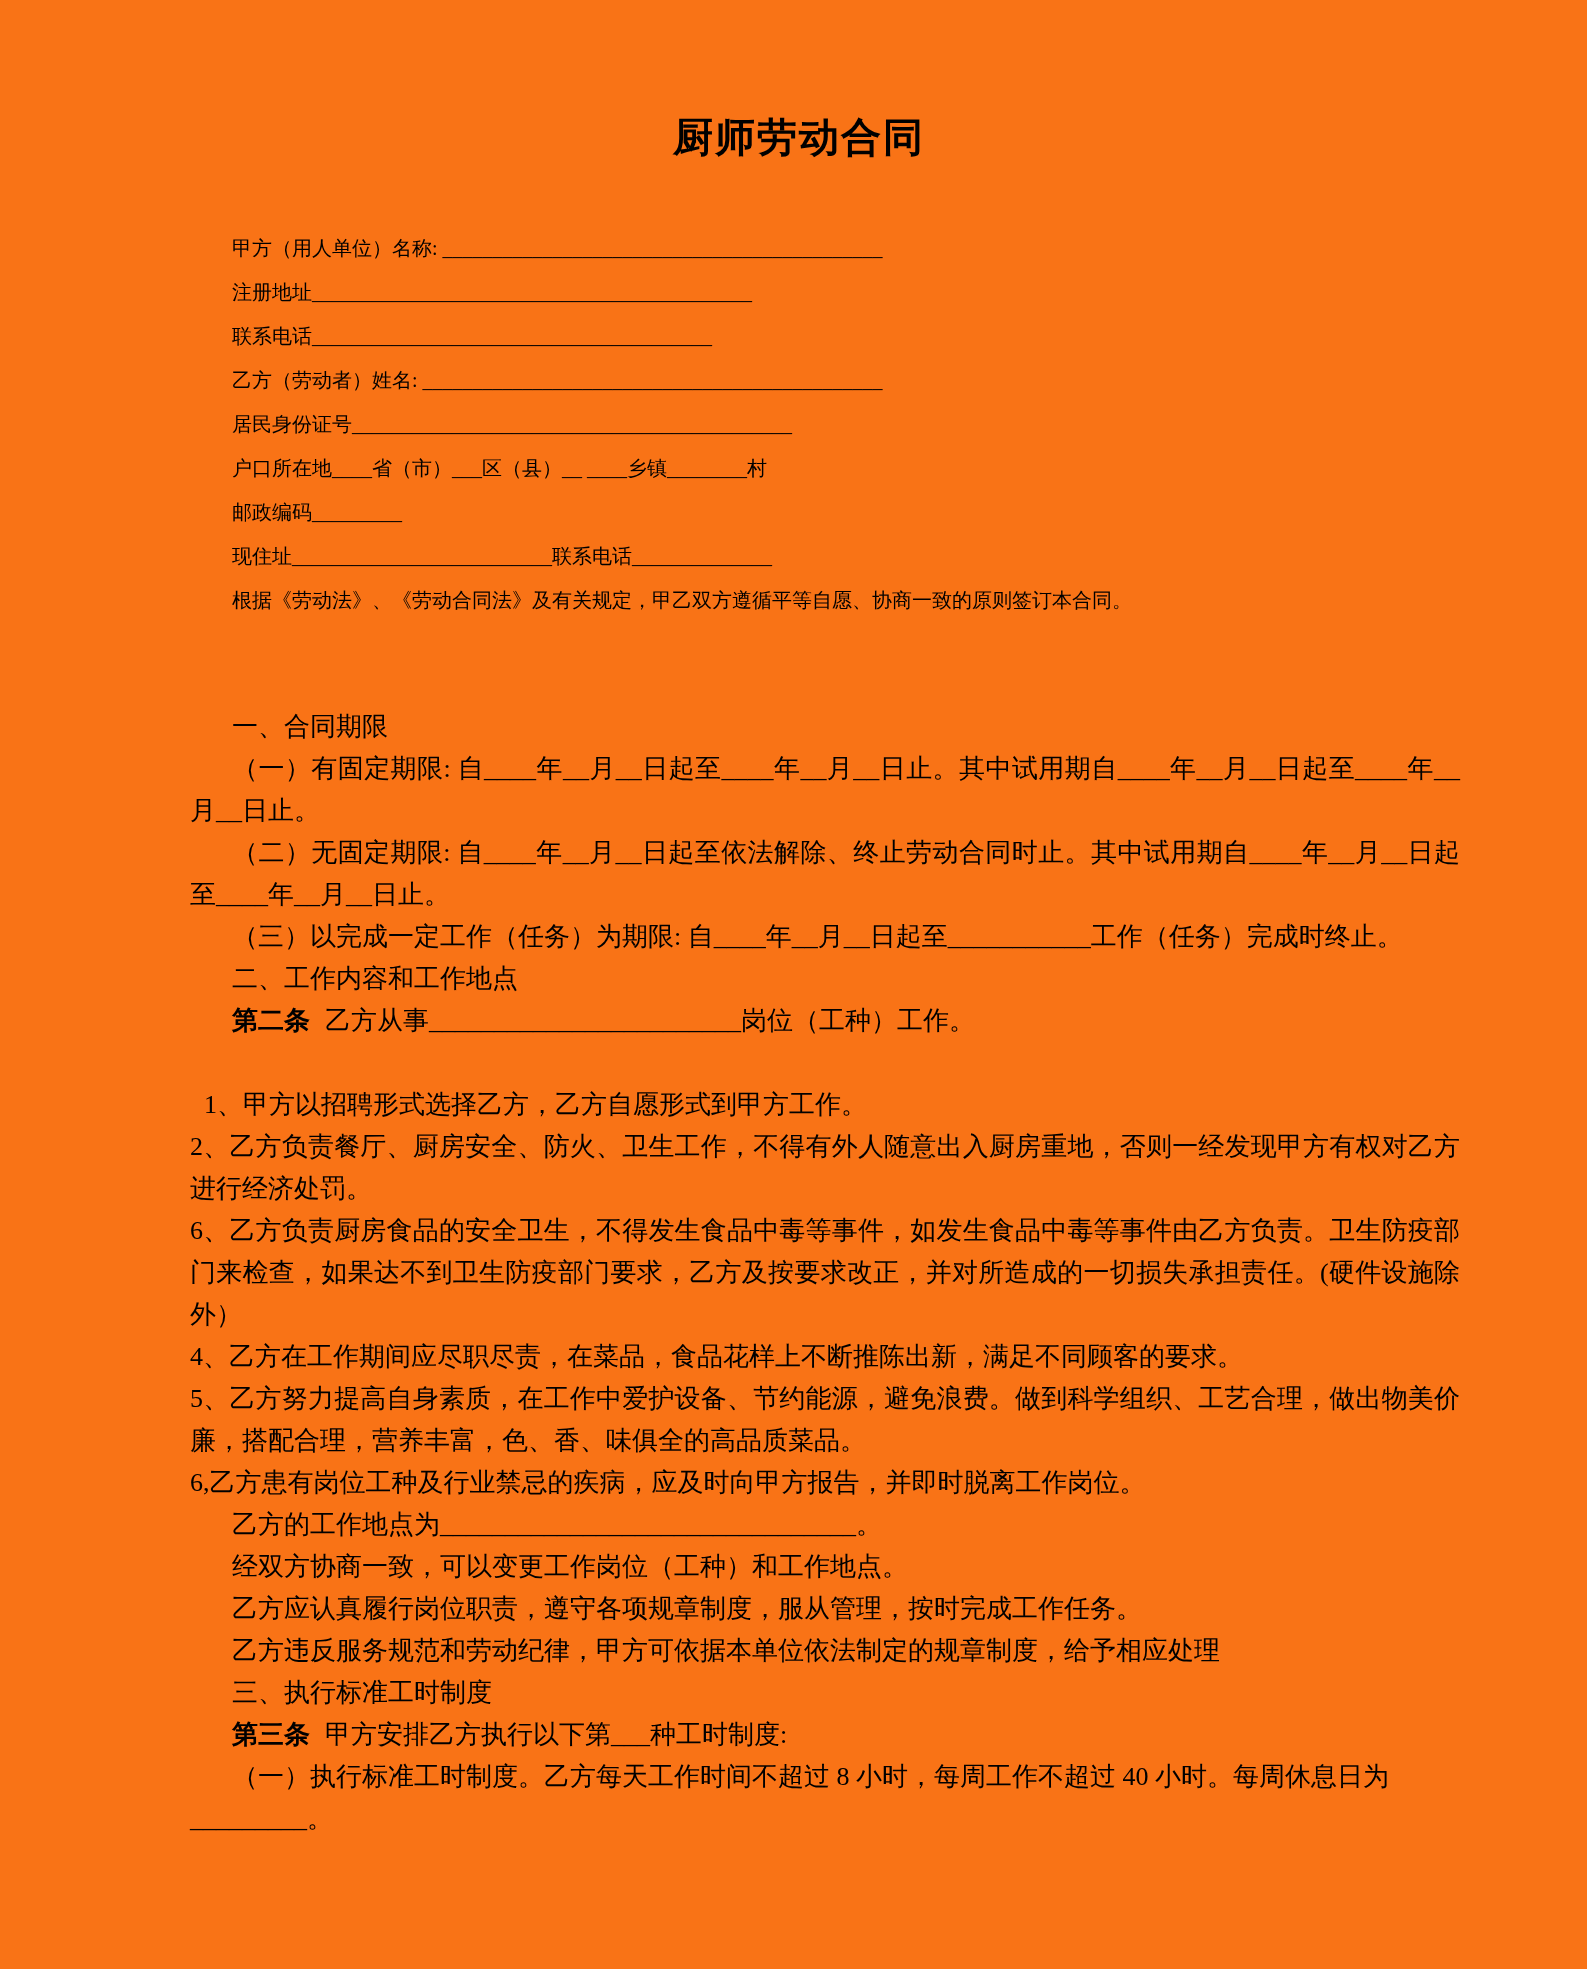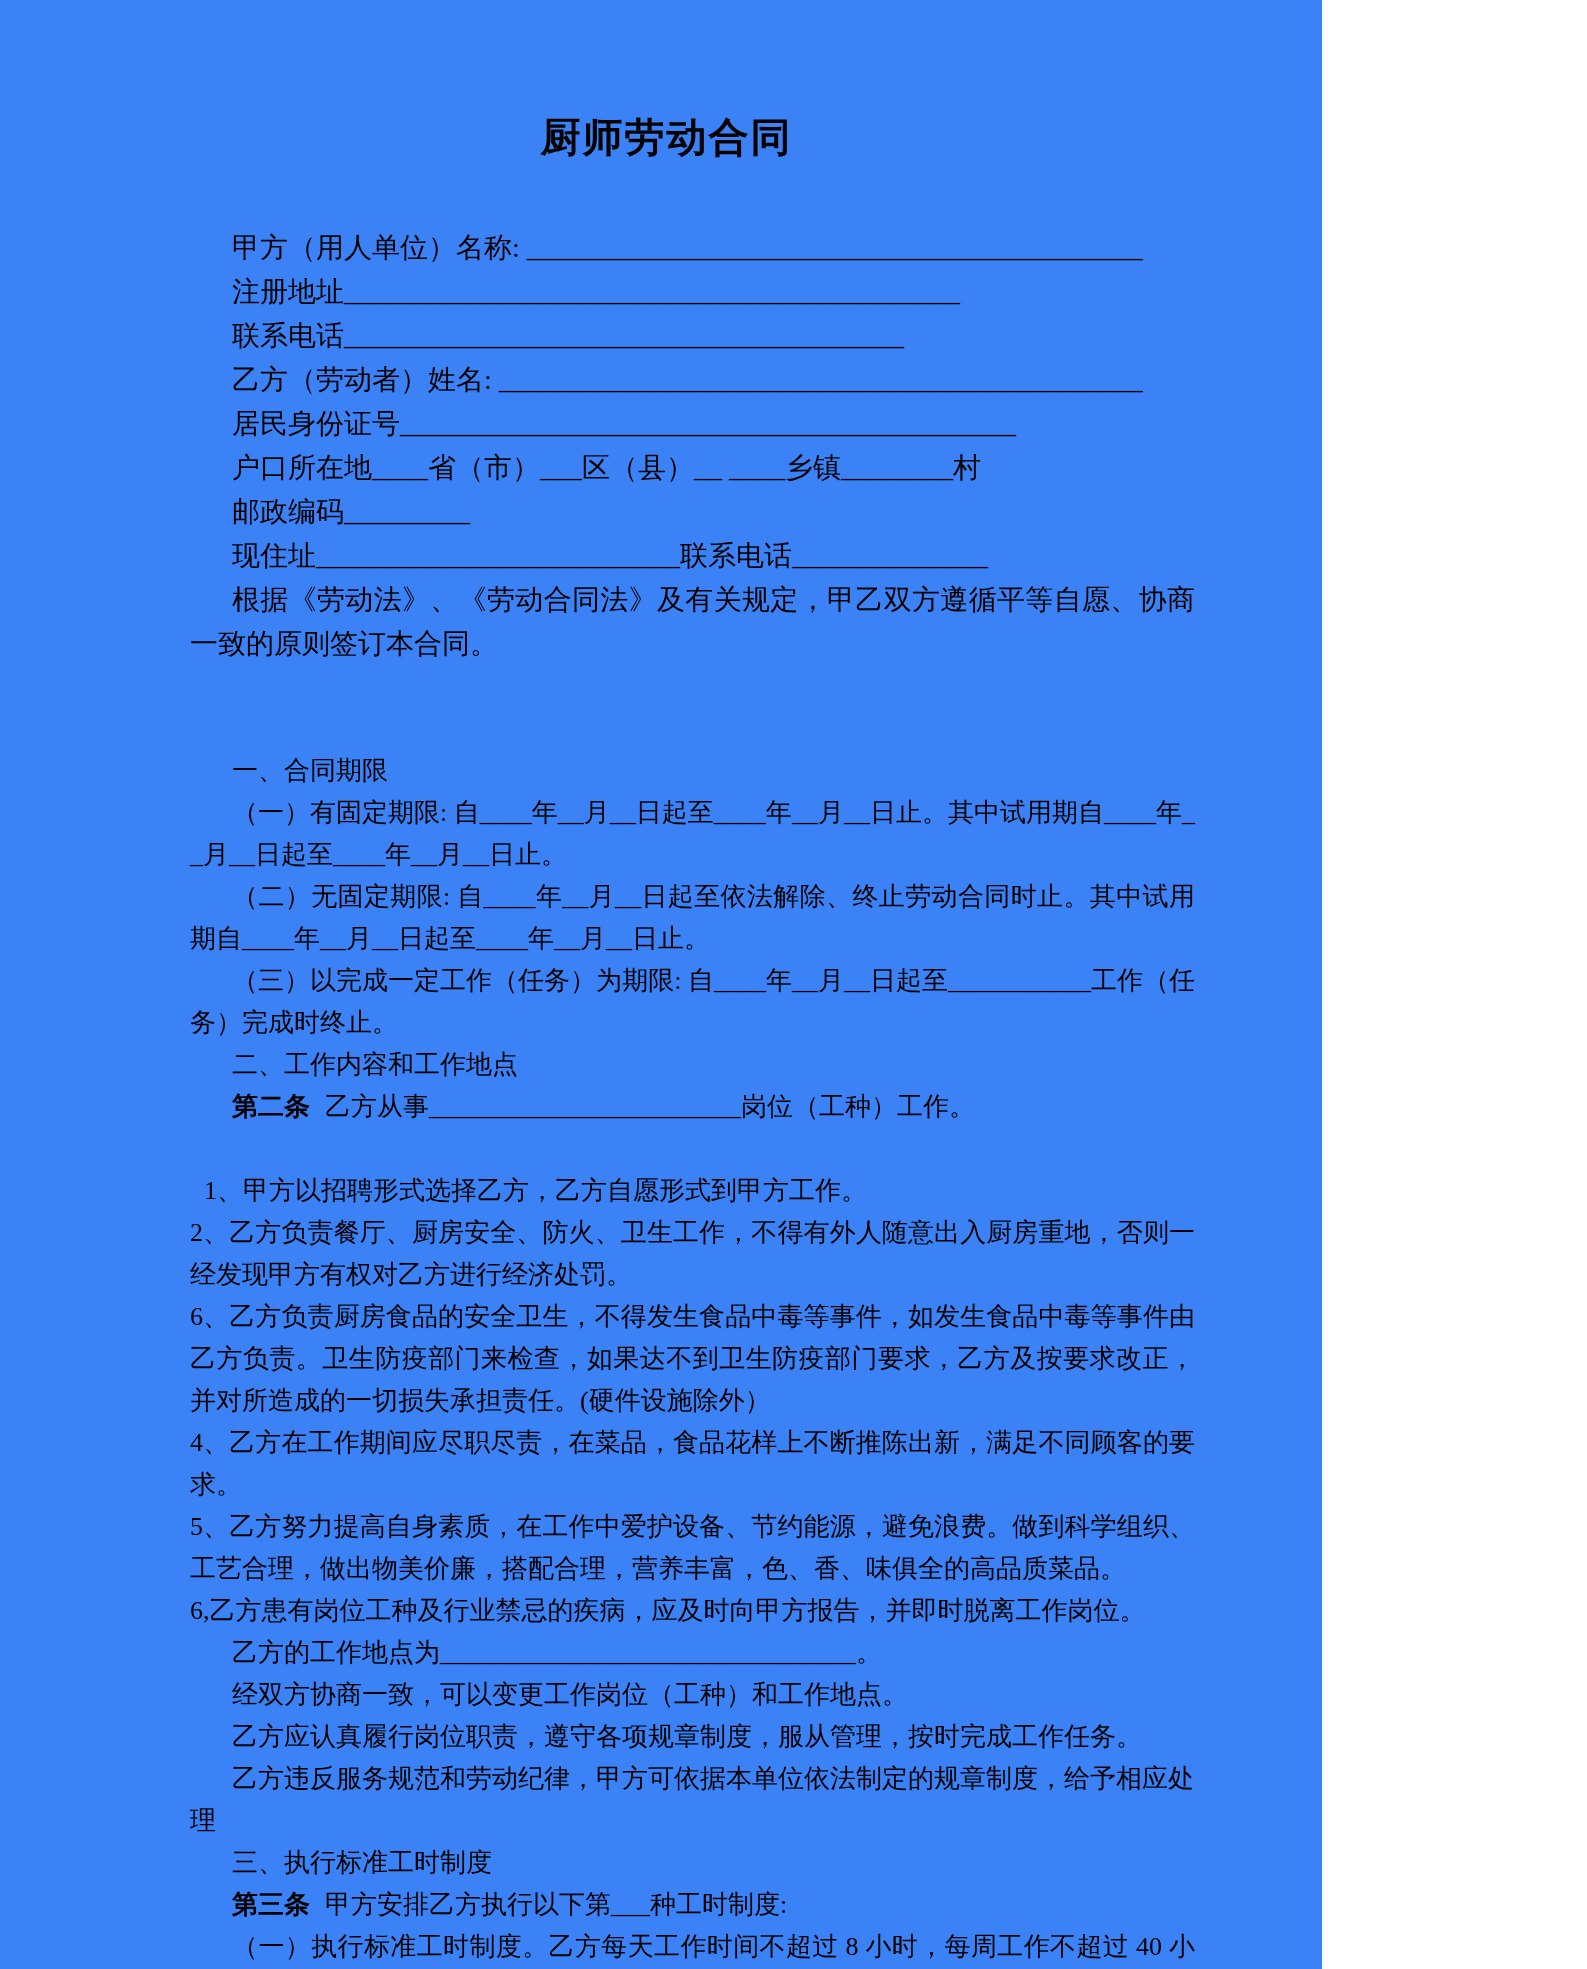--- a/index.html
+++ b/index.html
@@ -1,39 +1,39 @@
 <!DOCTYPE html>
 <html><head>
 <meta charset="utf-8">
 <style>
   html,body{margin:0;padding:0;background:#ffffff;}
   .page{
     position:relative;
-    width:1322px;
+    width:1587px;
     height:1969px;
-    background:#3b82f6;
+    background:#f97316;
     color:#000000;
     font-family:"Liberation Serif","DejaVu Serif",serif;
     box-sizing:border-box;
     padding:112px 127px 0 190px;
     overflow:hidden;
   }
   .title{
     position:relative;
     left:-26px;
     margin:0 0 62px 0;
     font-size:40px;
     line-height:52px;
     font-weight:bold;
     text-align:center;
     letter-spacing:2px;
   }
   .party p{
     margin:0;
-    font-size:28px;
+    font-size:20px;
     line-height:44px;
   }
   .bt p{
     margin:0;
     font-size:26px;
     line-height:42px;
   }
   .ind{text-indent:42px;}
   .ind05{text-indent:14px;}
   .jt{text-align:justify;word-break:break-all;}

